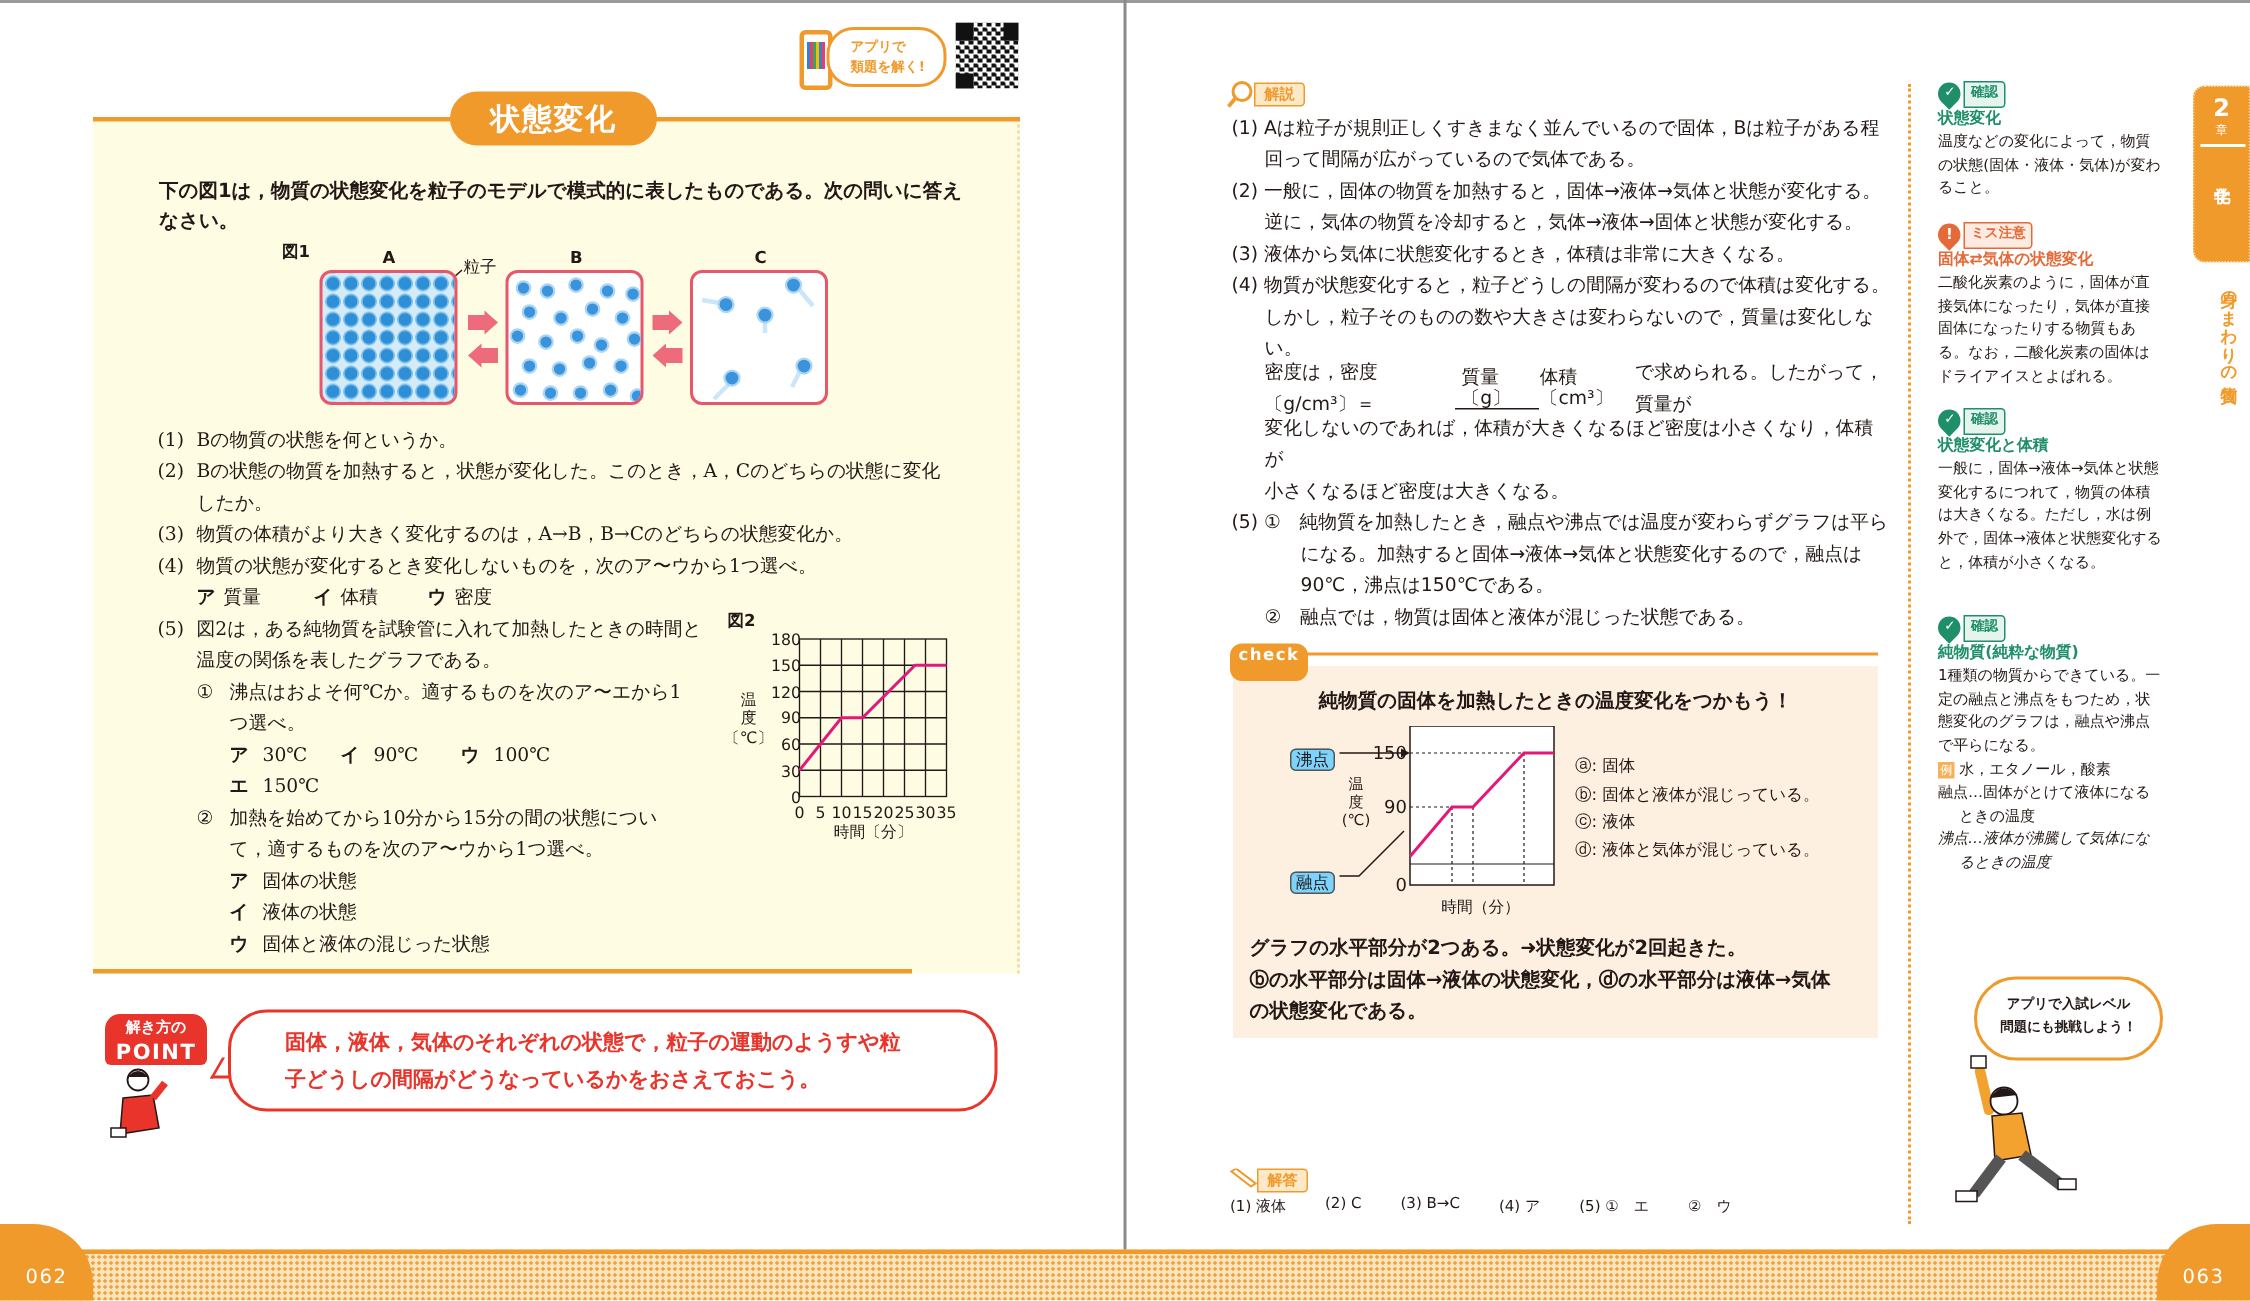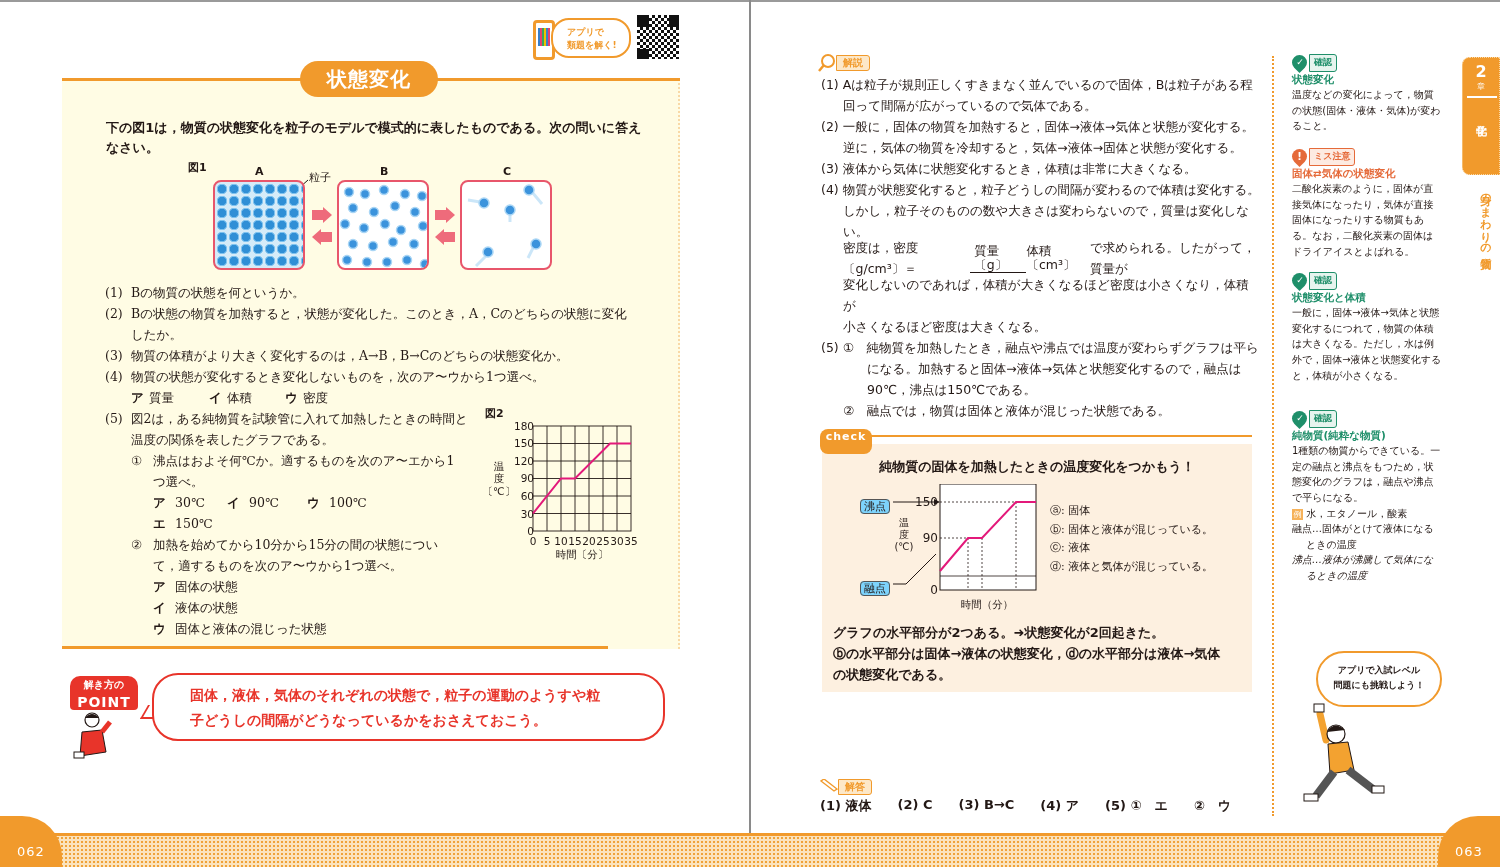--- a/index.html
+++ b/index.html
@@ -72,21 +72,21 @@
   .ex .indent2 { padding-left: 46px; }
   .check-line { left: 822px; top: 435px; width: 430px; height: 2px; background: #f19a2c; }
   .check-pill { left: 820px; top: 429px; width: 52px; height: 25px; background:#f19a2c; color:#fff; font-size: 11px; font-weight:bold; border-radius: 8px; text-align:center; line-height: 15px; letter-spacing: 1px; }
   .check-box { left: 822px; top: 444px; width: 430px; height: 248px; background: #fdf0e0; }
   .check-title { left: 822px; top: 458px; width: 430px; text-align:center; font-size: 13px; font-weight: bold; }
   .check-legend { left: 1050px; top: 502px; font-size: 11px; line-height: 18.5px; }
   .check-foot { left: 833px; top: 622px; width: 410px; font-size: 13px; font-weight: bold; line-height: 21px; }
   .rounded-label { border: 1.2px solid #555; border-radius: 4px; background: #7dd3fc; padding: 0 3px; font-size: 11px; }
 
   .answer-tag { left: 820px; top: 779px; }
-  .answers { left: 820px; top: 797px; font-size: 13px; font-weight: bold; display:flex; gap: 26px; }
+  .answers { left: 820px; top: 797px; font-size: 10px; font-weight: normal; display:flex; gap: 26px; }
 
   
   .side-sep { left: 1272px; top: 56px; width: 2px; height: 760px; border-left: 2px dotted #f19a2c; }
   .side { left: 1292px; width: 150px; font-size: 10px; line-height: 15.6px; }
   .side-head-ok { color:#1f8f6a; font-weight: bold; font-size: 10.5px; }
   .side-head-ng { color:#e56a3a; font-weight: bold; font-size: 10.5px; }
   .ok-tag { display:inline-flex; align-items:center; gap:2px; }
   .ok-pin { width: 15px; height: 15px; background:#1f8f6a; border-radius: 50% 50% 50% 0; transform: rotate(-45deg); display:inline-flex; align-items:center; justify-content:center; }
   .ok-pin span { transform: rotate(45deg); color:#fff; font-size: 9px; font-weight: bold; }
   .ok-label { border: 1.5px solid #1f8f6a; color:#1f8f6a; font-size: 9px; font-weight:bold; padding: 0 4px; border-radius: 0 3px 3px 0; background: #e6f4ee; }

